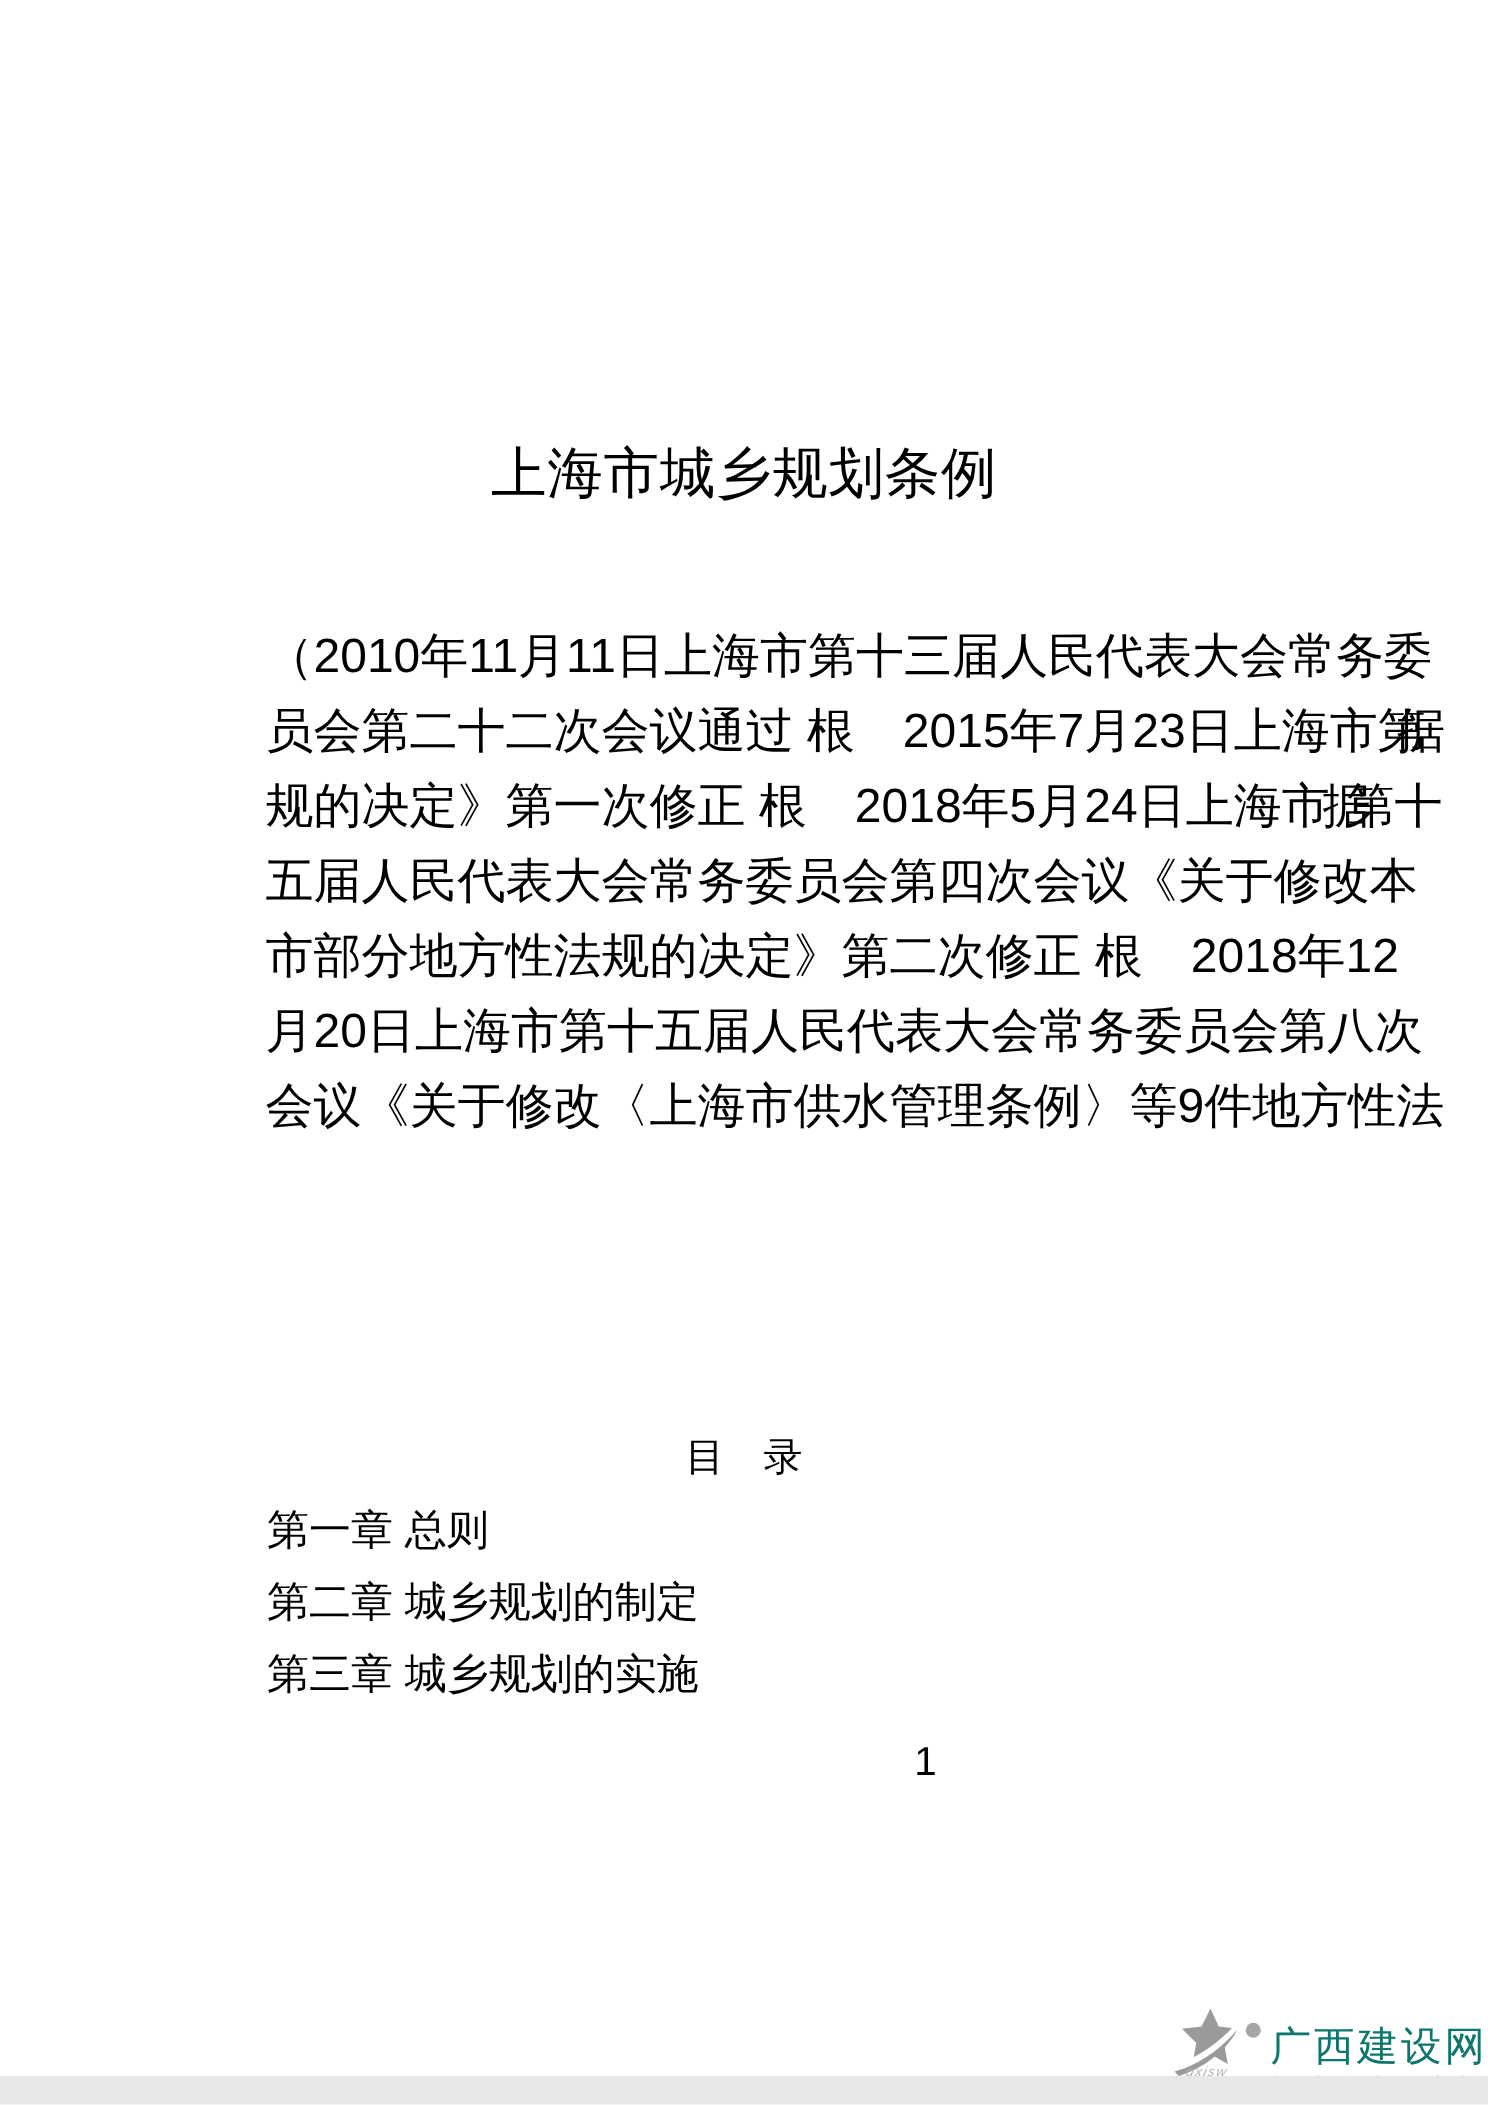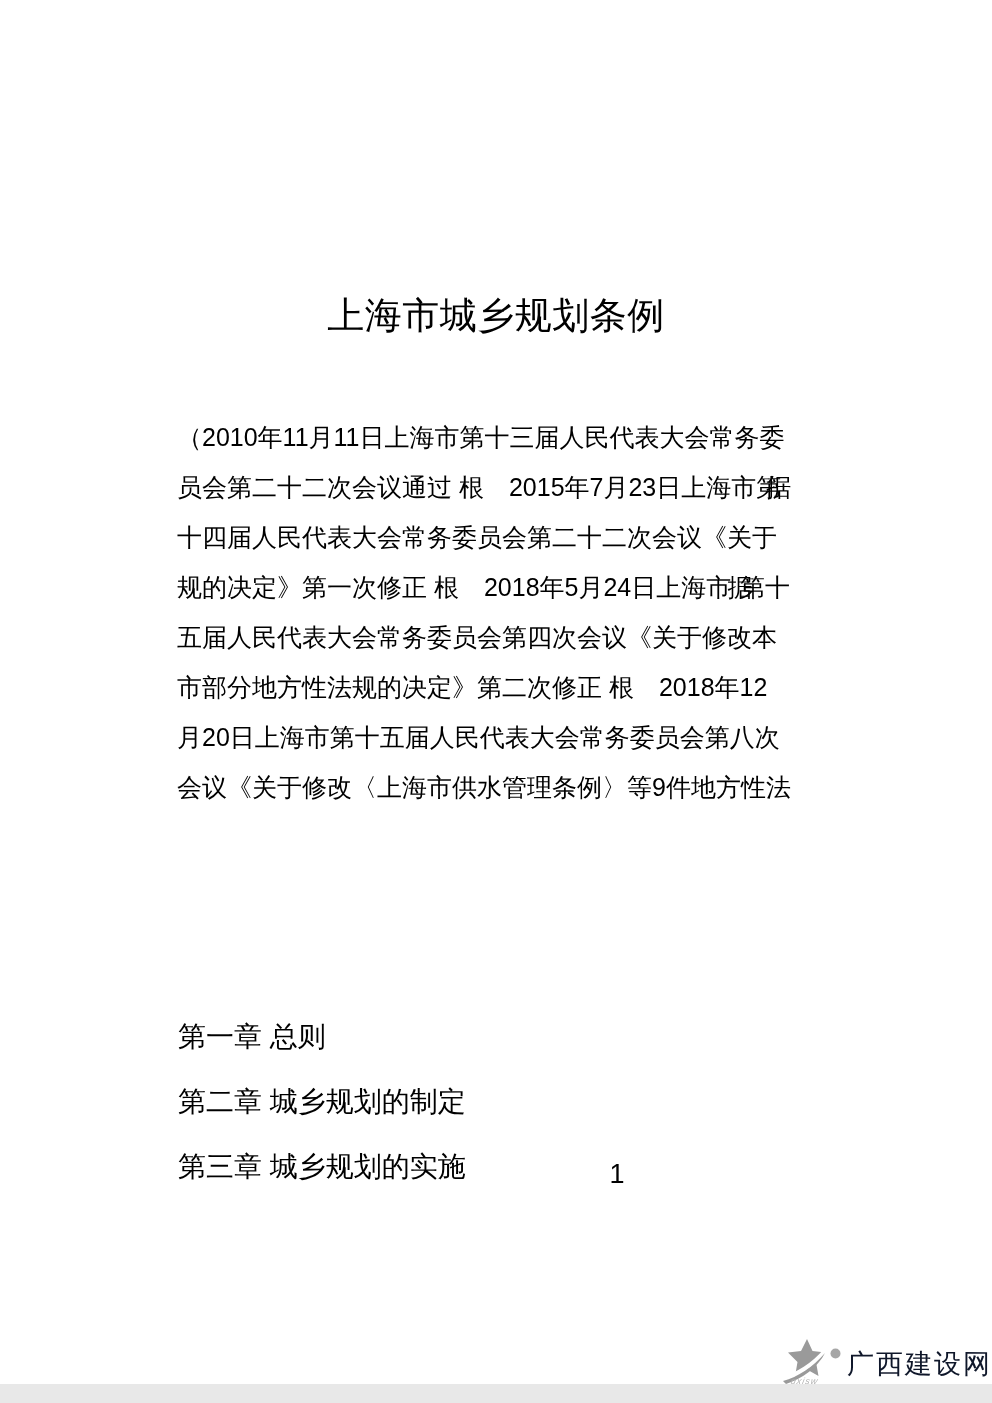--- a/index.html
+++ b/index.html
@@ -22,21 +22,21 @@
     line-height: 48px;
     font-weight: 500;
     letter-spacing: 0.5px;
     white-space: nowrap;
   }
   .preamble {
     position: absolute;
     top: 412px;
     left: 177px;
     width: 700px;
-    font-size: 25px;
+    font-size: 32px;
   }
   .para-line {
     height: 50px;
     line-height: 50px;
     white-space: nowrap;
   }
   
   .ov-end { margin-left: -0.6em; }
   .ov-mid { margin-left: -0.15em; margin-right: -0.5em; }
   .toc-title {
@@ -54,21 +54,20 @@
     position: absolute;
     top: 996px;
     left: 178px;
     width: 600px;
     font-size: 28px;
   }
   .toc-item {
     height: 48px;
     line-height: 48px;
     white-space: nowrap;
-    margin-top: 17px;
   }
   .page-number {
     position: absolute;
     top: 1158px;
     left: 597px;
     width: 40px;
     text-align: center;
     font-size: 27px;
     line-height: 32px;
   }
@@ -94,21 +93,21 @@
     letter-spacing: 1px;
     transform: skewX(-12deg);
   }
   .wm-brand {
     position: absolute;
     left: 69px;
     top: 14px;
     font-family: Liberation Serif, serif;
     font-size: 27px;
     line-height: 30px;
-    color: #0f172a;
+    color: #0f766e;
     letter-spacing: 2px;
     white-space: nowrap;
   }
   .wm-subtitle {
     position: absolute;
     left: 70px;
     top: 47px;
     font-size: 8px;
     color: #b0b0b0;
     letter-spacing: 0.3px;
@@ -118,28 +117,28 @@
 </head>
 <body>
 
 <div class="page">
 
   <div class="doc-title">上海市城乡规划条例</div>
 
   <div class="preamble">
       <div class="para-line"><span>（2010年11月11日上海市第十三届人民代表大会常务委</span></div>
       <div class="para-line"><span>员会第二十二次会议通过 根　2015年7月23日上海市第</span><span class="ov-end">据</span></div>
-      <div class="para-line"><span>十四届人民代表大会常务委员会第二十二次会议《关于</span></div>
       <div class="para-line"><span>规的决定》第一次修正 根　2018年5月24日上海市</span><span class="ov-mid">据</span><span>第十</span></div>
       <div class="para-line"><span>五届人民代表大会常务委员会第四次会议《关于修改本</span></div>
       <div class="para-line"><span>市部分地方性法规的决定》第二次修正 根　2018年12</span></div>
       <div class="para-line"><span>月20日上海市第十五届人民代表大会常务委员会第八次</span></div>
       <div class="para-line"><span>会议《关于修改〈上海市供水管理条例〉等9件地方性法</span></div>
     </div>
 
+  <div class="toc-title">目　录</div>
 
   <div class="toc-list">
       <div class="toc-item">第一章 总则</div>
       <div class="toc-item">第二章 城乡规划的制定</div>
       <div class="toc-item">第三章 城乡规划的实施</div>
     </div>
 
   <div class="page-number">1</div>
 
   <div class="watermark">

